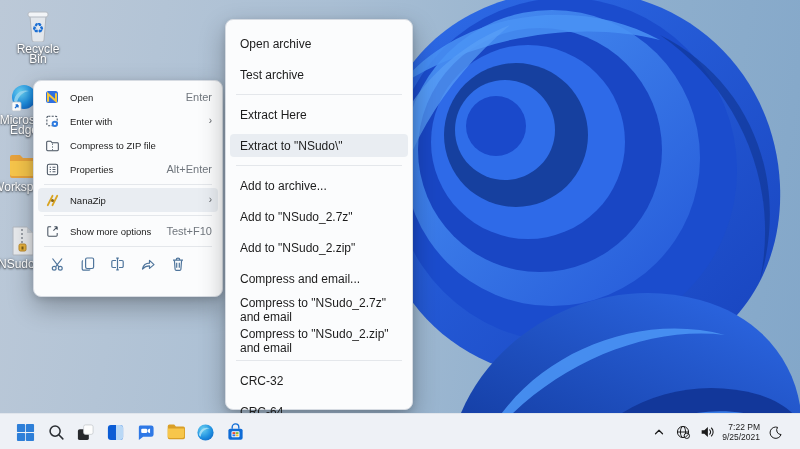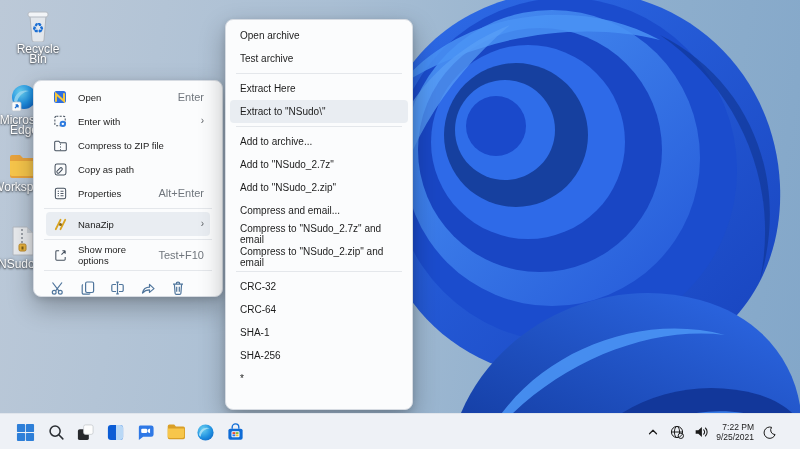--- a/index.html
+++ b/index.html
@@ -13,37 +13,37 @@
   
   .dicon{position:absolute;width:62px;display:flex;flex-direction:column;align-items:center;gap:2px;}
   .dicon .lbl{font-size:12px;color:#fff;text-align:center;line-height:10px;
               text-shadow:0 1px 2px rgba(0,0,0,.65),0 0 3px rgba(0,0,0,.4);}
   
   .menu{position:absolute;background:#fbfcfd;border:1px solid #d6dbe2;border-radius:8px;
         box-shadow:0 10px 26px rgba(0,0,0,.28),0 2px 6px rgba(0,0,0,.12);
         padding:4px 0;box-sizing:border-box;z-index:5;}
   .ctx{left:33px;top:80px;width:190px;height:217px;}
   .sub{left:225px;top:19px;width:188px;height:391px;z-index:6;}
-  .mrow{height:24px;margin:0 12px;padding:0 6px;border-radius:4px;display:flex;align-items:center;
+  .mrow{height:24px;margin:0 4px;padding:0 6px;border-radius:4px;display:flex;align-items:center;
         font-size:9.5px;color:#1c1c1c;}
-  .srow{height:23px;margin:0 4px;padding:0 10px;border-radius:4px;display:flex;align-items:center;
-        font-size:10px;color:#1c1c1c;}
+  .srow{height:23px;margin:8px 4px;padding:0 10px;border-radius:4px;display:flex;align-items:center;
+        font-size:12px;color:#1c1c1c;}
   .hl{background:#e9edf2;}
   .mrow .ic{width:16px;height:16px;margin-right:10px;flex:0 0 16px;display:flex;align-items:center;justify-content:center;}
   .sc{margin-left:auto;font-size:11px;color:#70767d;}
   .chev{margin-left:auto;font-size:10px;color:#5f6368;line-height:1;}
   .msep{height:1px;background:#e4e7eb;margin:3px 10px;}
   .qrow{display:flex;align-items:center;gap:7px;padding:3px 10px 0 12px;}
   .qbtn{width:23px;height:21px;border-radius:4px;display:flex;align-items:center;justify-content:center;}
   
   .taskbar{position:absolute;left:0;top:413px;width:800px;height:36px;background:#eef1f6;
            border-top:1px solid #e0e5ec;display:flex;align-items:center;z-index:10;}
   .tb-left{display:flex;align-items:center;padding-left:12px;gap:3px;}
   .tb-btn{width:27px;height:27px;border-radius:5px;display:flex;align-items:center;justify-content:center;}
-  .tb-right{margin-left:auto;display:flex;align-items:center;gap:6px;padding-right:22px;}
+  .tb-right{margin-left:auto;display:flex;align-items:center;gap:6px;padding-right:16px;}
   .tray-ic{width:18px;height:18px;display:flex;align-items:center;justify-content:center;}
   .clock{display:flex;flex-direction:column;align-items:flex-end;font-size:8.5px;line-height:10px;color:#1b1b1b;}
 </style>
 </head>
 <body>
 
 <div class="desktop">
   <svg class="bloom" viewBox="0 0 490 470">
     <defs>
       <linearGradient id="p1" x1="0" y1="0" x2="1" y2="1">
@@ -162,29 +162,20 @@
           <g stroke="#45505e" stroke-width="1.1">
             <line x1="8" y1="6" x2="8" y2="7.2"></line>
             <line x1="8" y1="9" x2="8" y2="10.2"></line>
             <line x1="8" y1="12" x2="8" y2="13"></line>
           </g>
         </svg>
     </span>
     <span>Compress to ZIP file</span>
   </div>
 
-  <div class="mrow">
-    <span class="ic">
-      <svg width="15" height="15" viewBox="0 0 16 16">
-          <rect x="2.2" y="2.2" width="11.6" height="11.6" rx="2" fill="none" stroke="#45505e" stroke-width="1.1"></rect>
-          <path d="M4.5,9.5 l3,-3 a1.4,1.4 0 0 1 2,2 l-3,3 a1.4,1.4 0 0 1 -2,-2 Z" fill="none" stroke="#45505e" stroke-width="1.1"></path>
-        </svg>
-    </span>
-    <span>Copy as path</span>
-  </div>
 
   <div class="mrow">
     <span class="ic">
       <svg width="15" height="15" viewBox="0 0 16 16">
           <rect x="2.5" y="2.5" width="11" height="11" rx="1.8" fill="none" stroke="#45505e" stroke-width="1.1"></rect>
           <g stroke="#45505e" stroke-width="1">
             <line x1="5" y1="5.6" x2="6.4" y2="5.6"></line>
             <line x1="8" y1="5.6" x2="11.2" y2="5.6"></line>
             <line x1="5" y1="8" x2="6.4" y2="8"></line>
             <line x1="8" y1="8" x2="11.2" y2="8"></line>

